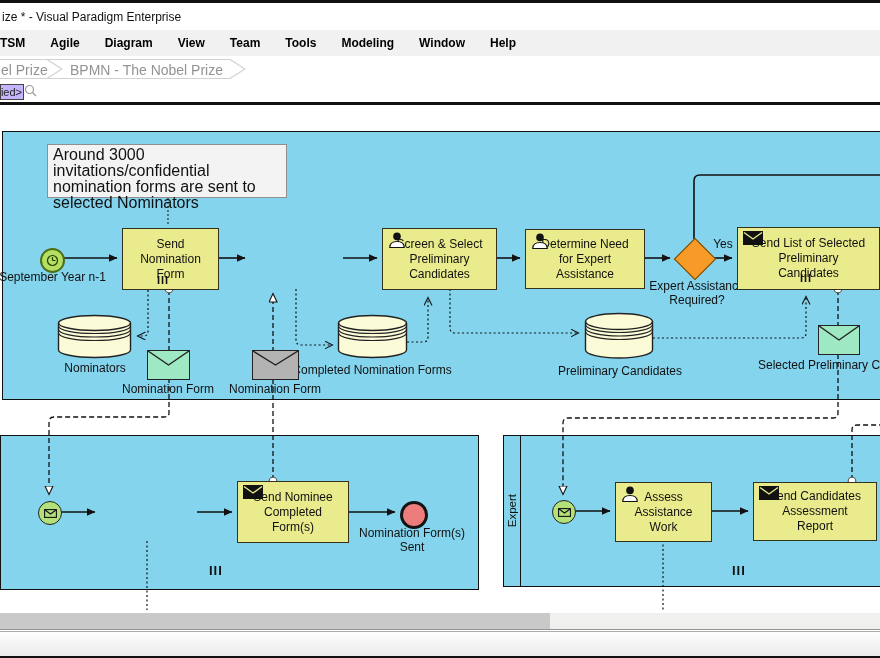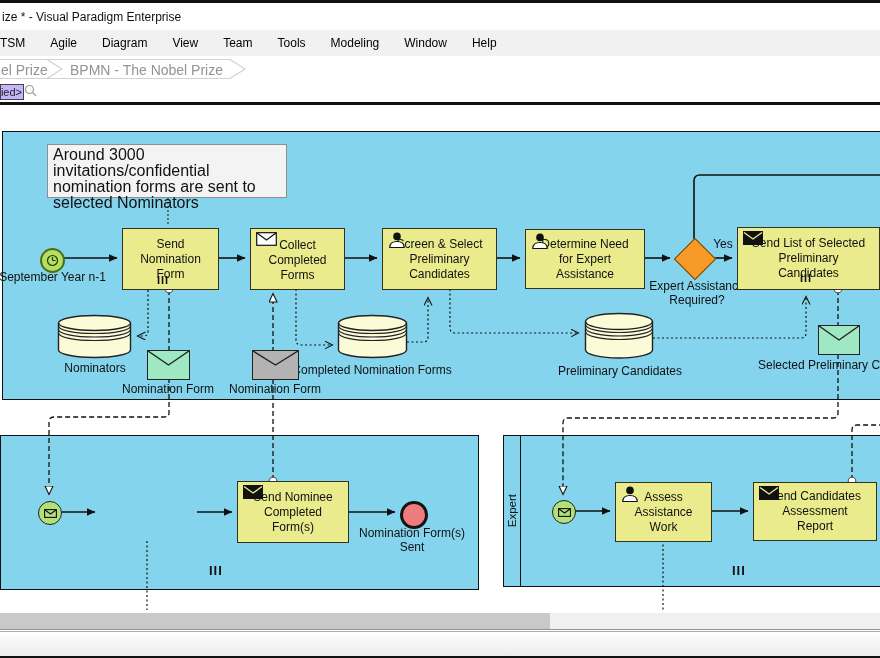--- a/index.html
+++ b/index.html
@@ -5,21 +5,21 @@
   html,body{margin:0;padding:0;background:#fff;}
   #app{position:relative;width:880px;height:658px;overflow:hidden;
        font-family:"Liberation Sans",sans-serif;background:#fff;}
   .abs{position:absolute;}
   
   #topline{left:0;top:0;width:880px;height:3px;background:#111;}
   #titlebar{left:0;top:3px;width:880px;height:27px;background:#fff;
             display:flex;align-items:center;font-size:12px;color:#111;}
   #menubar{left:0;top:30px;width:880px;height:26px;background:#f1f1f1;
            display:flex;align-items:center;gap:25px;font-size:12px;color:#000;}
-  #menubar .mi{cursor:default;}
+  #menubar .mi{cursor:default;font-weight:bold;}
   #crumbbar{left:0;top:56px;width:880px;height:26px;background:#fff;}
   .crumbtxt{position:absolute;top:6px;font-size:14px;color:#939393;white-space:nowrap;}
   #quickbar{left:0;top:82px;width:880px;height:20px;background:#fff;}
   #quickfield{position:absolute;left:0;top:2px;width:21px;height:14px;border:1px solid #444;
               font-size:11px;color:#222;display:flex;align-items:center;justify-content:flex-end;
               padding-right:1px;background:#c4b5fd;}
   #divider1{left:0;top:102px;width:880px;height:3px;background:#111;}
   
   .pool{background:#84d4ee;border:1.6px solid #101010;}
   #pool-band{position:absolute;left:0;top:0;bottom:0;width:16px;border-right:1.4px solid #101010;
@@ -161,27 +161,20 @@
       <path d="M6.5,6.5 V3 M6.5,6.5 H9.5" stroke="#233c00" stroke-width="1.2" fill="none"></path>
     </svg>
   </div>
   <div class="lbl" style="left:-5px;top:270px;width:115px;">September Year n-1</div>
 
   <div class="task" style="left:122px;top:228px;width:95px;height:60px;">
     <span class="tinner" style="width:92px;">Send Nomination Form</span>
   </div>
   <div class="mi3" style="left:157px;top:274px;width:24px;">III</div>
 
-  <div class="task" style="left:250px;top:228px;width:93px;height:60px;">
-    <svg class="ticon" width="21" height="14">
-      <rect x="0.7" y="0.7" width="19.6" height="12.6" fill="#fff" stroke="#111" stroke-width="1.2"></rect>
-      <path d="M1,1 L10.5,8 L20,1" fill="none" stroke="#111" stroke-width="1.2"></path>
-    </svg>
-    <span class="tinner" style="width:72px;margin-top:2px;">Collect Completed Forms</span>
-  </div>
 
   <div class="task" style="left:382px;top:228px;width:113px;height:60px;">
     <svg class="ticon" width="18" height="16">
       <circle cx="9" cy="4.4" r="3.8" fill="#111"></circle>
       <path d="M1.8,15.5 Q1.8,9.5 9,9.5 Q16.2,9.5 16.2,15.5 Z" fill="#fff" stroke="#111" stroke-width="1.2"></path>
     </svg>
     <span class="tinner" style="width:106px;">Screen &amp; Select Preliminary Candidates</span>
   </div>
 
   <div class="task" style="left:525px;top:229px;width:118px;height:58px;">

